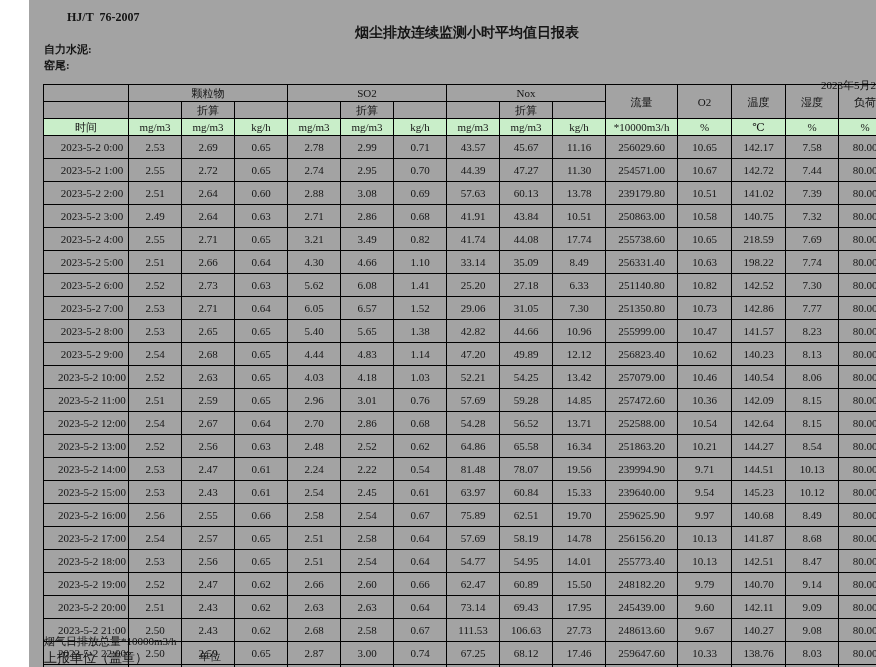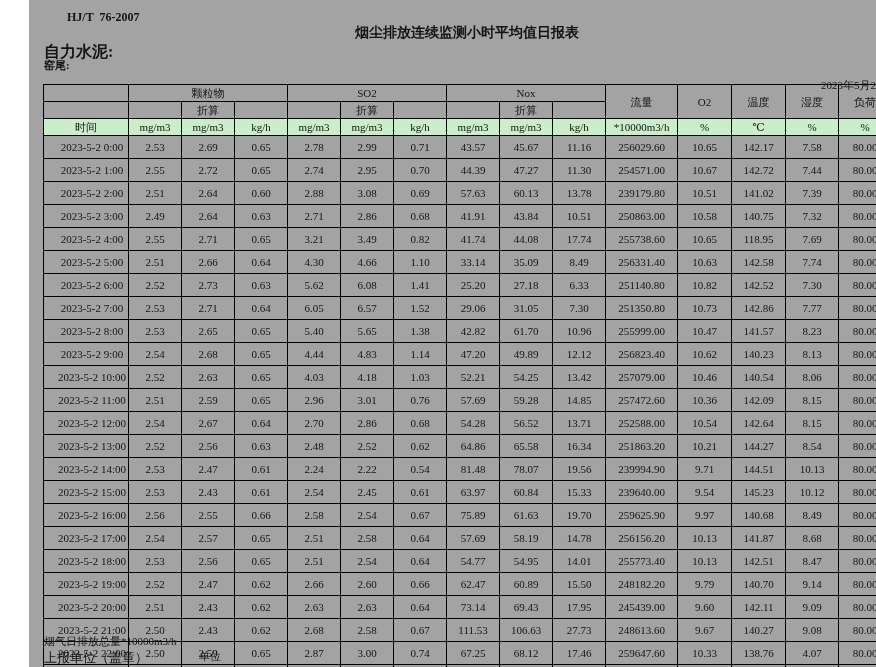--- a/index.html
+++ b/index.html
@@ -1,20 +1,20 @@
 <!DOCTYPE html>
 <html><head>
 <meta charset="utf-8">
 <style>
   html,body{margin:0;padding:0;background:#fff;}
   body{width:876px;height:667px;font-family:"Liberation Serif","DejaVu Serif",serif;color:#141414;}
   .page{position:relative;width:876px;height:667px;background:#a3a3a3;overflow:hidden;margin-left:29px;}
   .std{position:absolute;left:38px;top:10px;font-size:12px;font-weight:bold;white-space:pre;}
   .title{position:absolute;left:0;top:24px;width:876px;text-align:center;font-size:14px;font-weight:bold;}
-  .company{position:absolute;left:15px;top:42px;font-size:16px;font-weight:bold;}
+  .company{position:absolute;left:15px;top:42px;font-size:11px;font-weight:bold;}
   .loc{position:absolute;left:15px;top:58px;font-size:11px;font-weight:bold;text-align:center;}
   .date{position:absolute;right:18px;top:78px;font-size:11px;}
   .tblwrap{position:absolute;left:14px;top:84px;width:849px;}
   table{border-collapse:collapse;table-layout:fixed;width:849px;font-size:11px;}
   td{border:1px solid #000;text-align:center;padding:0;height:15px;line-height:15px;white-space:nowrap;overflow:hidden;}
   thead td{height:16px;line-height:16px;}
   tr.units td{background:#c9eec9;}
   td.time{padding-left:12px;}
   td.o2{line-height:22px;}
   .footer1{position:absolute;left:15px;top:634px;font-size:11px;}
@@ -167,38 +167,38 @@
             <td>2.71</td>
             <td>0.65</td>
             <td>3.21</td>
             <td>3.49</td>
             <td>0.82</td>
             <td>41.74</td>
             <td>44.08</td>
             <td>17.74</td>
             <td>255738.60</td>
             <td class="o2">10.65</td>
-            <td>118.95</td>
+            <td>218.59</td>
             <td>7.69</td>
             <td>80.00</td>
           </tr>
           <tr>
             <td class="time">2023-5-2 5:00</td>
             <td>2.51</td>
             <td>2.66</td>
             <td>0.64</td>
             <td>4.30</td>
             <td>4.66</td>
             <td>1.10</td>
             <td>33.14</td>
             <td>35.09</td>
             <td>8.49</td>
             <td>256331.40</td>
             <td class="o2">10.63</td>
-            <td>142.58</td>
+            <td>198.22</td>
             <td>7.74</td>
             <td>80.00</td>
           </tr>
           <tr>
             <td class="time">2023-5-2 6:00</td>
             <td>2.52</td>
             <td>2.73</td>
             <td>0.63</td>
             <td>5.62</td>
             <td>6.08</td>
@@ -231,21 +231,21 @@
           </tr>
           <tr>
             <td class="time">2023-5-2 8:00</td>
             <td>2.53</td>
             <td>2.65</td>
             <td>0.65</td>
             <td>5.40</td>
             <td>5.65</td>
             <td>1.38</td>
             <td>42.82</td>
-            <td>61.70</td>
+            <td>44.66</td>
             <td>10.96</td>
             <td>255999.00</td>
             <td class="o2">10.47</td>
             <td>141.57</td>
             <td>8.23</td>
             <td>80.00</td>
           </tr>
           <tr>
             <td class="time">2023-5-2 9:00</td>
             <td>2.54</td>
@@ -367,21 +367,21 @@
           </tr>
           <tr>
             <td class="time">2023-5-2 16:00</td>
             <td>2.56</td>
             <td>2.55</td>
             <td>0.66</td>
             <td>2.58</td>
             <td>2.54</td>
             <td>0.67</td>
             <td>75.89</td>
-            <td>61.63</td>
+            <td>62.51</td>
             <td>19.70</td>
             <td>259625.90</td>
             <td class="o2">9.97</td>
             <td>140.68</td>
             <td>8.49</td>
             <td>80.00</td>
           </tr>
           <tr>
             <td class="time">2023-5-2 17:00</td>
             <td>2.54</td>
@@ -474,21 +474,21 @@
             <td>0.65</td>
             <td>2.87</td>
             <td>3.00</td>
             <td>0.74</td>
             <td>67.25</td>
             <td>68.12</td>
             <td>17.46</td>
             <td>259647.60</td>
             <td class="o2">10.33</td>
             <td>138.76</td>
-            <td>4.07</td>
+            <td>8.03</td>
             <td>80.00</td>
           </tr>
           <tr>
             <td class="time">2023-5-2 23:00</td>
             <td>2.54</td>
             <td>2.62</td>
             <td>0.65</td>
             <td>2.69</td>
             <td>2.87</td>
             <td>0.69</td>

